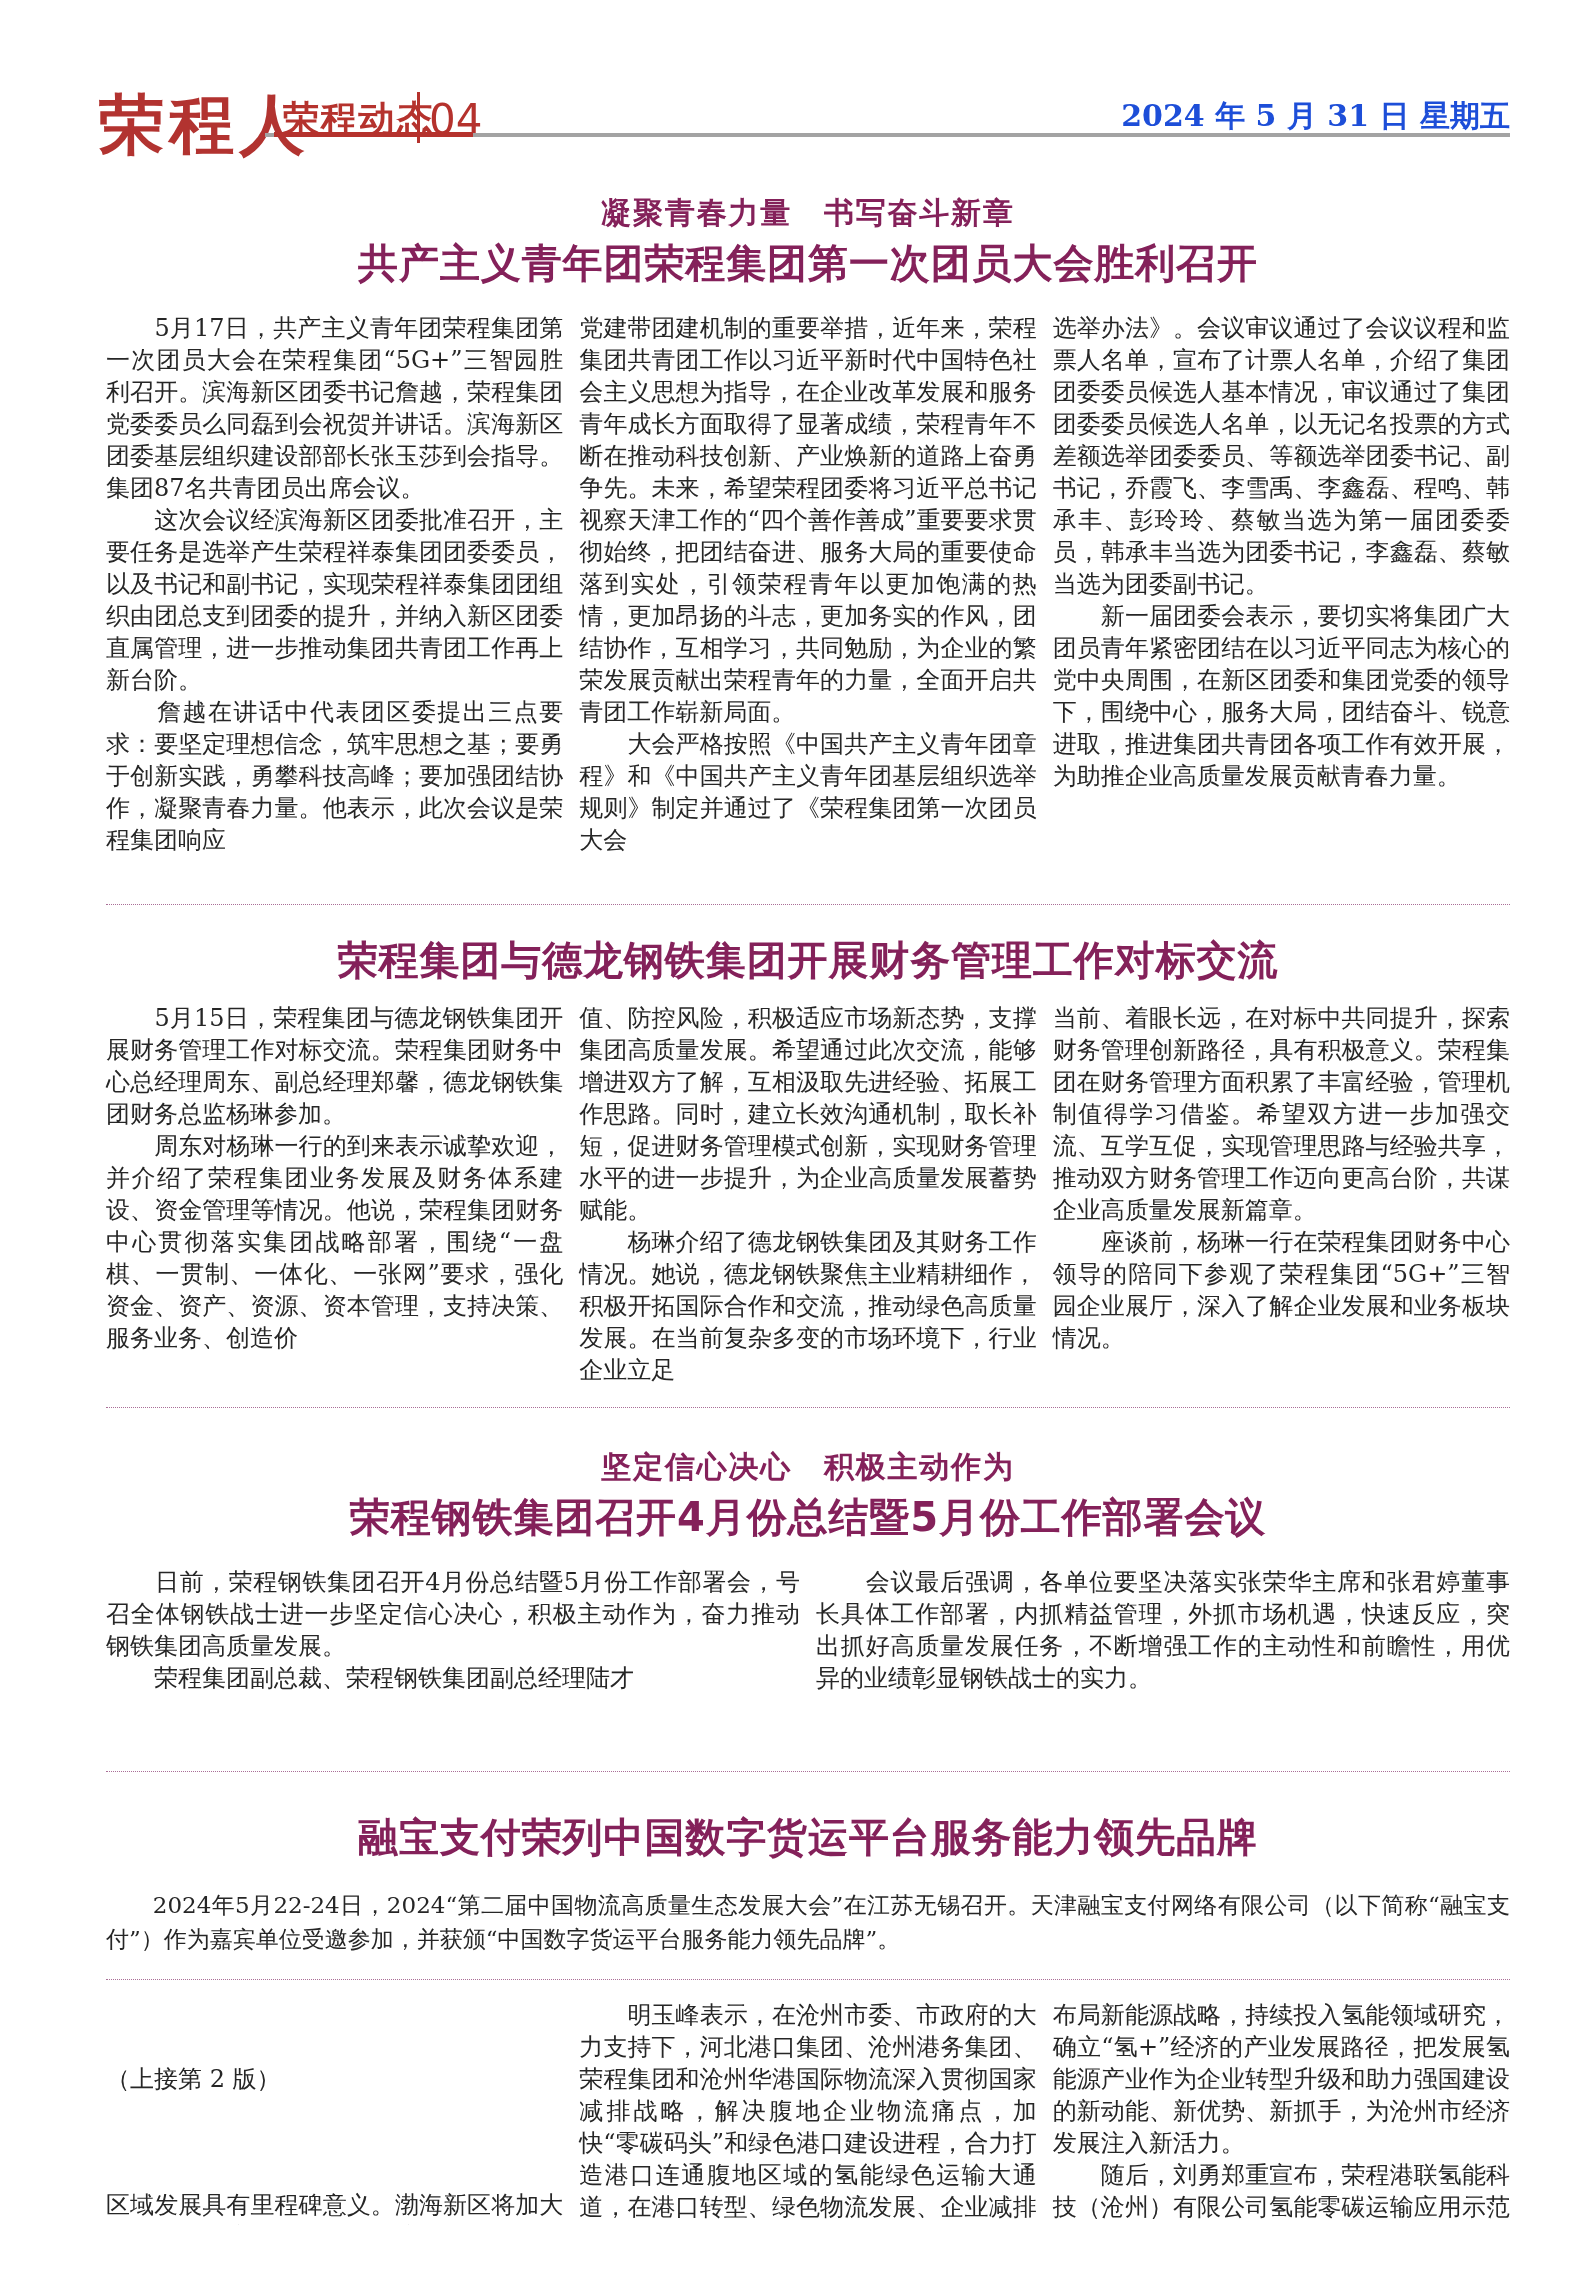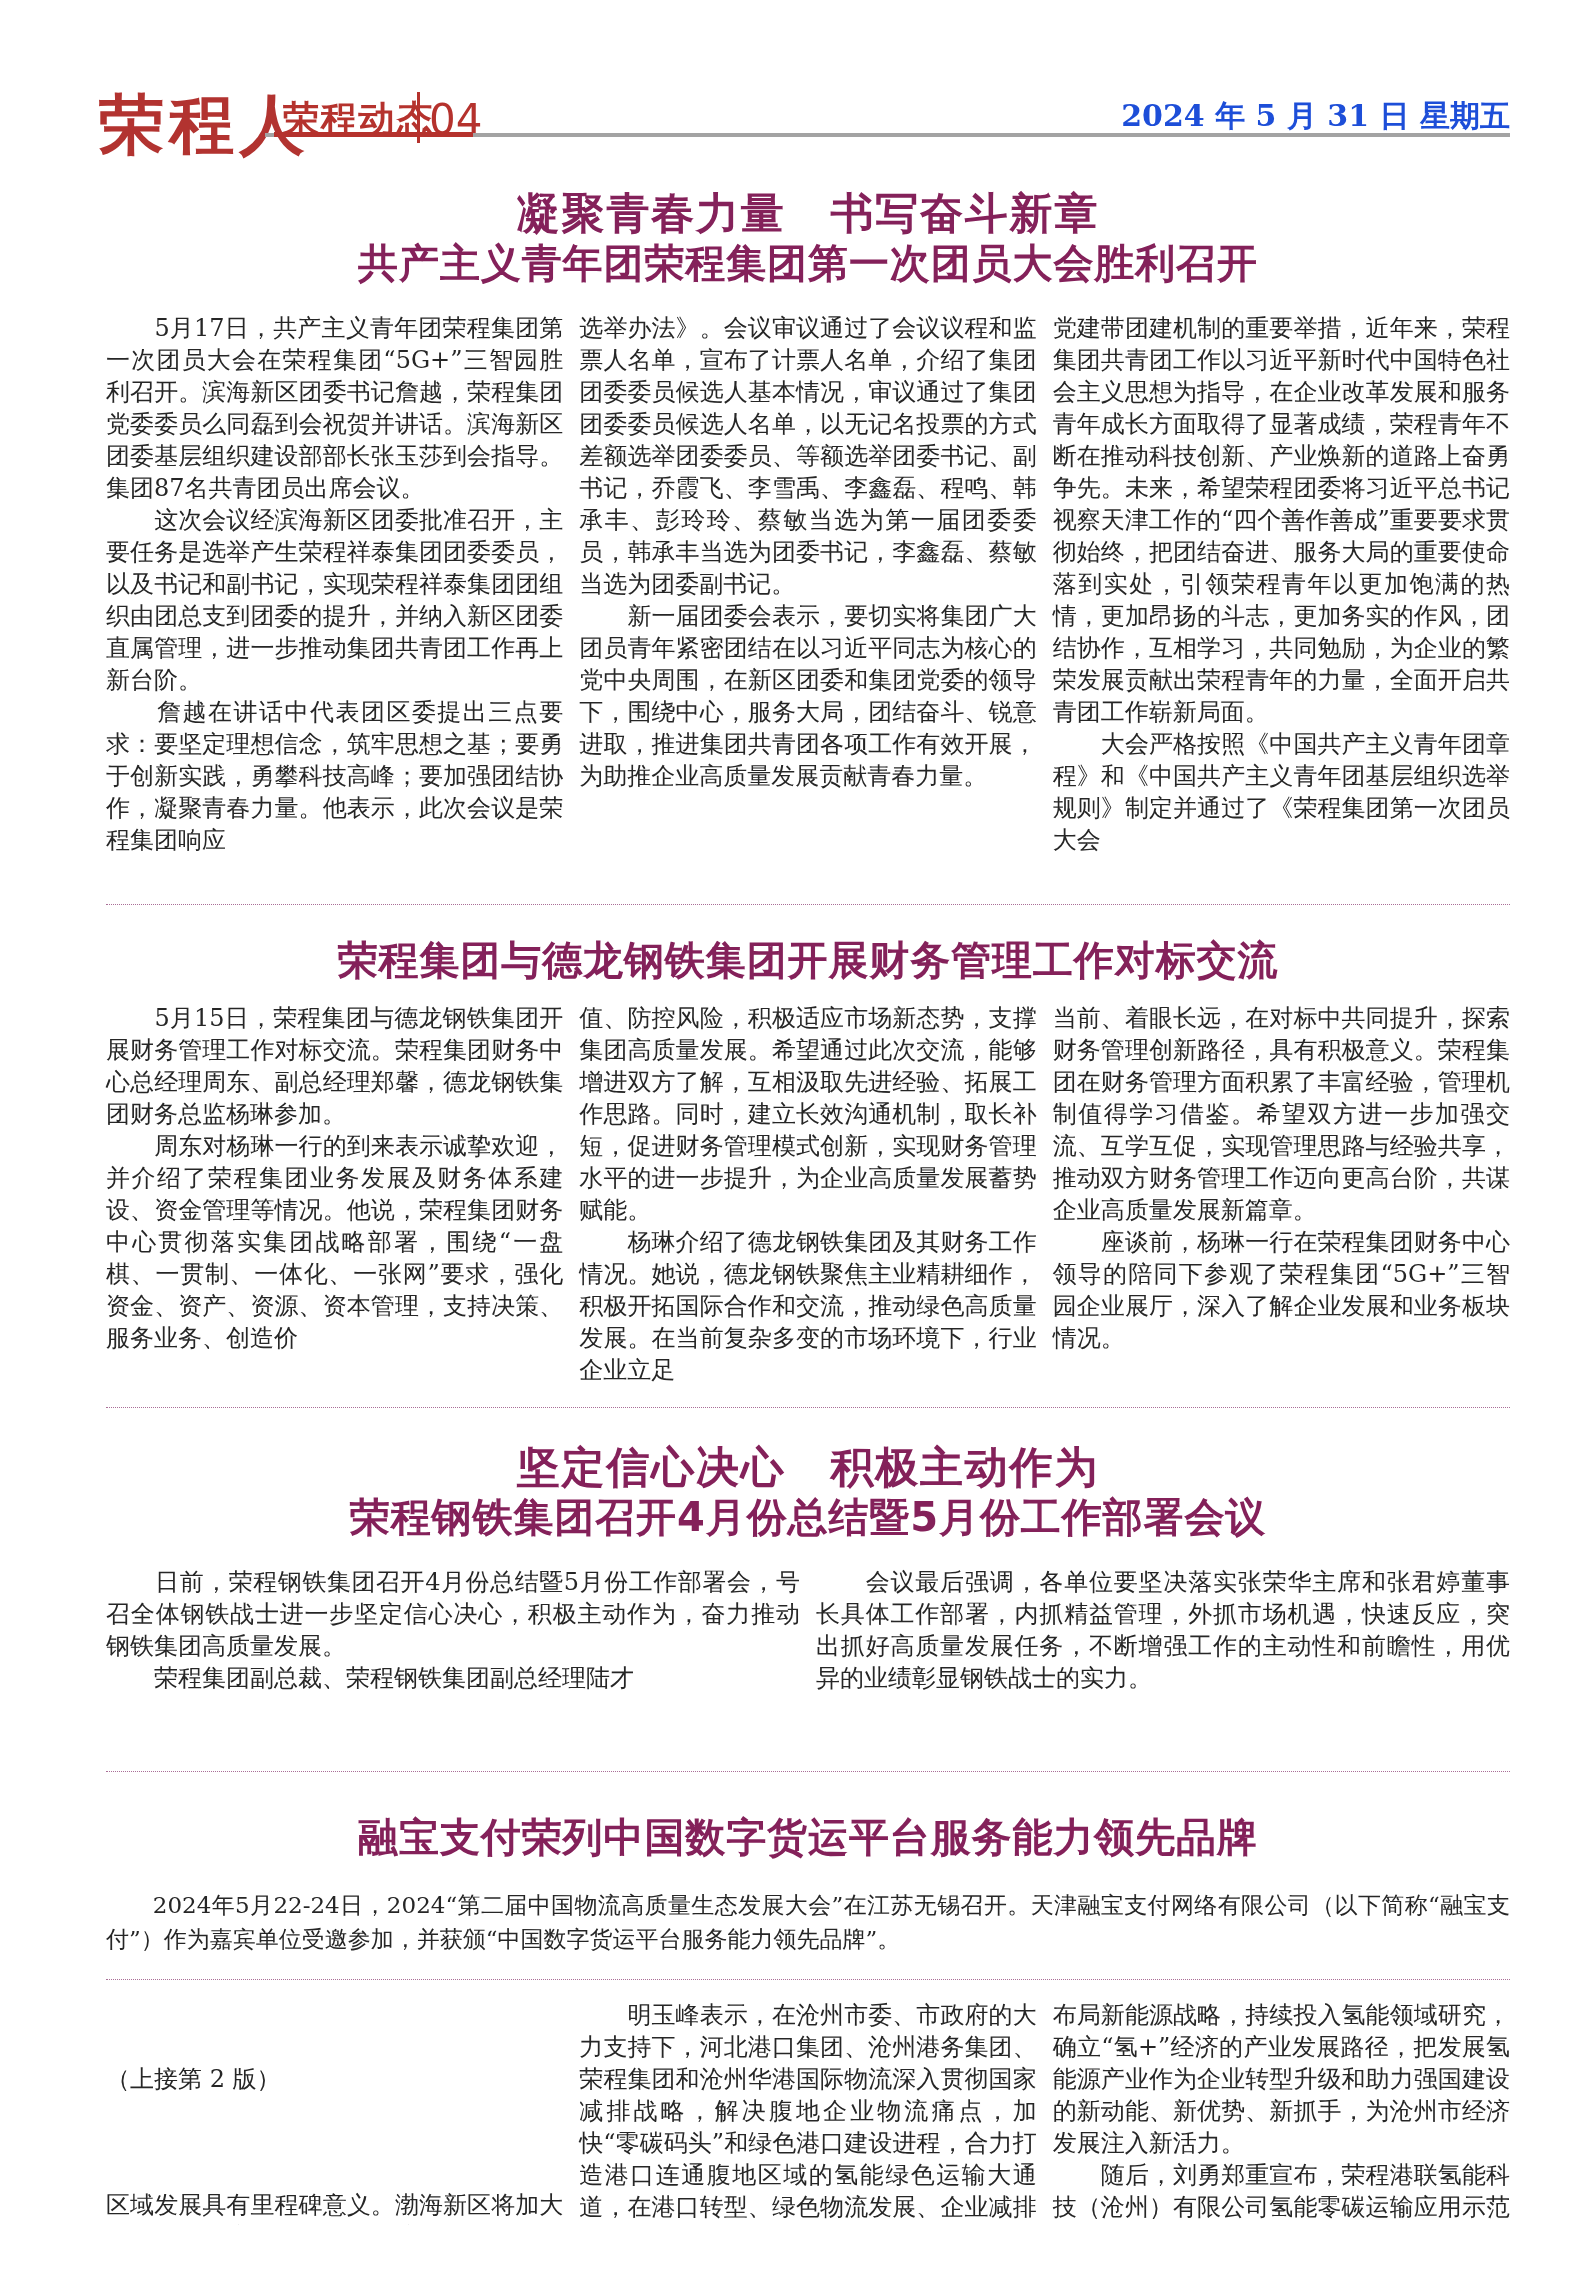--- a/index.html
+++ b/index.html
@@ -15,21 +15,21 @@
         color:#b5322d;font-family:"DejaVu Sans",sans-serif;letter-spacing:1.8px;}
   .mast-vbar{position:absolute;left:311px;top:5.3px;width:2.6px;height:51px;background:#b5322d;}
   .page-num{position:absolute;left:323px;top:12.4px;font-size:42px;line-height:41px;color:#b5322d;
         font-family:"DejaVu Sans",sans-serif;}
   .date{position:absolute;right:0;top:10.6px;font-size:30px;line-height:35px;font-weight:700;color:#1d4ed8;}
   .rule-gray{position:absolute;left:159px;right:0;top:46px;height:3.5px;background:#a3a3a3;}
   .rule-red{position:absolute;left:168px;top:45px;width:199px;height:5.3px;background:#b5322d;}
 
   
   .headline{text-align:center;color:#84215a;font-family:"DejaVu Sans",sans-serif;font-weight:700;margin:0;}
-  .h-sub{font-size:43px;line-height:46px;letter-spacing:1.8px;}
+  .h-sub{font-size:30px;line-height:46px;letter-spacing:1.8px;}
   .h-main{font-size:40px;line-height:51px;letter-spacing:0.9px;}
 
   
   .cols{display:flex;gap:16px;}
   .col{flex:1 1 0;font-size:24px;line-height:32px;text-align:justify;white-space:pre-wrap;
        color:#262626;}
   .cont-note{font-size:24px;line-height:32px;margin-bottom:30px;}
   .intro{font-size:23px;line-height:34px;text-align:justify;white-space:pre-wrap;}
 
   .divider{border-bottom:1.8px dotted #aa6f97;height:0;}
@@ -67,24 +67,24 @@
       <div class="rule-red"></div>
     </div>
 
     <section class="article a1">
       <h2 class="headline h-sub">凝聚青春力量　书写奋斗新章</h2>
       <h1 class="headline h-main">共产主义青年团荣程集团第一次团员大会胜利召开</h1>
       <div class="cols">
         <div class="col">　　5月17日，共产主义青年团荣程集团第一次团员大会在荣程集团“5G+”三智园胜利召开。滨海新区团委书记詹越，荣程集团党委委员么同磊到会祝贺并讲话。滨海新区团委基层组织建设部部长张玉莎到会指导。集团87名共青团员出席会议。
 　　这次会议经滨海新区团委批准召开，主要任务是选举产生荣程祥泰集团团委委员，以及书记和副书记，实现荣程祥泰集团团组织由团总支到团委的提升，并纳入新区团委直属管理，进一步推动集团共青团工作再上新台阶。
 　　詹越在讲话中代表团区委提出三点要求：要坚定理想信念，筑牢思想之基；要勇于创新实践，勇攀科技高峰；要加强团结协作，凝聚青春力量。他表示，此次会议是荣程集团响应</div>
+        <div class="col">党建带团建机制的重要举措，近年来，荣程集团共青团工作以习近平新时代中国特色社会主义思想为指导，在企业改革发展和服务青年成长方面取得了显著成绩，荣程青年不断在推动科技创新、产业焕新的道路上奋勇争先。未来，希望荣程团委将习近平总书记视察天津工作的“四个善作善成”重要要求贯彻始终，把团结奋进、服务大局的重要使命落到实处，引领荣程青年以更加饱满的热情，更加昂扬的斗志，更加务实的作风，团结协作，互相学习，共同勉励，为企业的繁荣发展贡献出荣程青年的力量，全面开启共青团工作崭新局面。
+　　大会严格按照《中国共产主义青年团章程》和《中国共产主义青年团基层组织选举规则》制定并通过了《荣程集团第一次团员大会</div>
         <div class="col">选举办法》。会议审议通过了会议议程和监票人名单，宣布了计票人名单，介绍了集团团委委员候选人基本情况，审议通过了集团团委委员候选人名单，以无记名投票的方式差额选举团委委员、等额选举团委书记、副书记，乔霞飞、李雪禹、李鑫磊、程鸣、韩承丰、彭玲玲、蔡敏当选为第一届团委委员，韩承丰当选为团委书记，李鑫磊、蔡敏当选为团委副书记。
 　　新一届团委会表示，要切实将集团广大团员青年紧密团结在以习近平同志为核心的党中央周围，在新区团委和集团党委的领导下，围绕中心，服务大局，团结奋斗、锐意进取，推进集团共青团各项工作有效开展，为助推企业高质量发展贡献青春力量。</div>
-        <div class="col">党建带团建机制的重要举措，近年来，荣程集团共青团工作以习近平新时代中国特色社会主义思想为指导，在企业改革发展和服务青年成长方面取得了显著成绩，荣程青年不断在推动科技创新、产业焕新的道路上奋勇争先。未来，希望荣程团委将习近平总书记视察天津工作的“四个善作善成”重要要求贯彻始终，把团结奋进、服务大局的重要使命落到实处，引领荣程青年以更加饱满的热情，更加昂扬的斗志，更加务实的作风，团结协作，互相学习，共同勉励，为企业的繁荣发展贡献出荣程青年的力量，全面开启共青团工作崭新局面。
-　　大会严格按照《中国共产主义青年团章程》和《中国共产主义青年团基层组织选举规则》制定并通过了《荣程集团第一次团员大会</div>
       </div>
     </section>
 
     <div class="divider d1"></div>
 
     <section class="article a2">
       <h1 class="headline h-main">荣程集团与德龙钢铁集团开展财务管理工作对标交流</h1>
       <div class="cols">
         <div class="col">　　5月15日，荣程集团与德龙钢铁集团开展财务管理工作对标交流。荣程集团财务中心总经理周东、副总经理郑馨，德龙钢铁集团财务总监杨琳参加。
 　　周东对杨琳一行的到来表示诚挚欢迎，并介绍了荣程集团业务发展及财务体系建设、资金管理等情况。他说，荣程集团财务中心贯彻落实集团战略部署，围绕“一盘棋、一贯制、一体化、一张网”要求，强化资金、资产、资源、资本管理，支持决策、服务业务、创造价</div>

